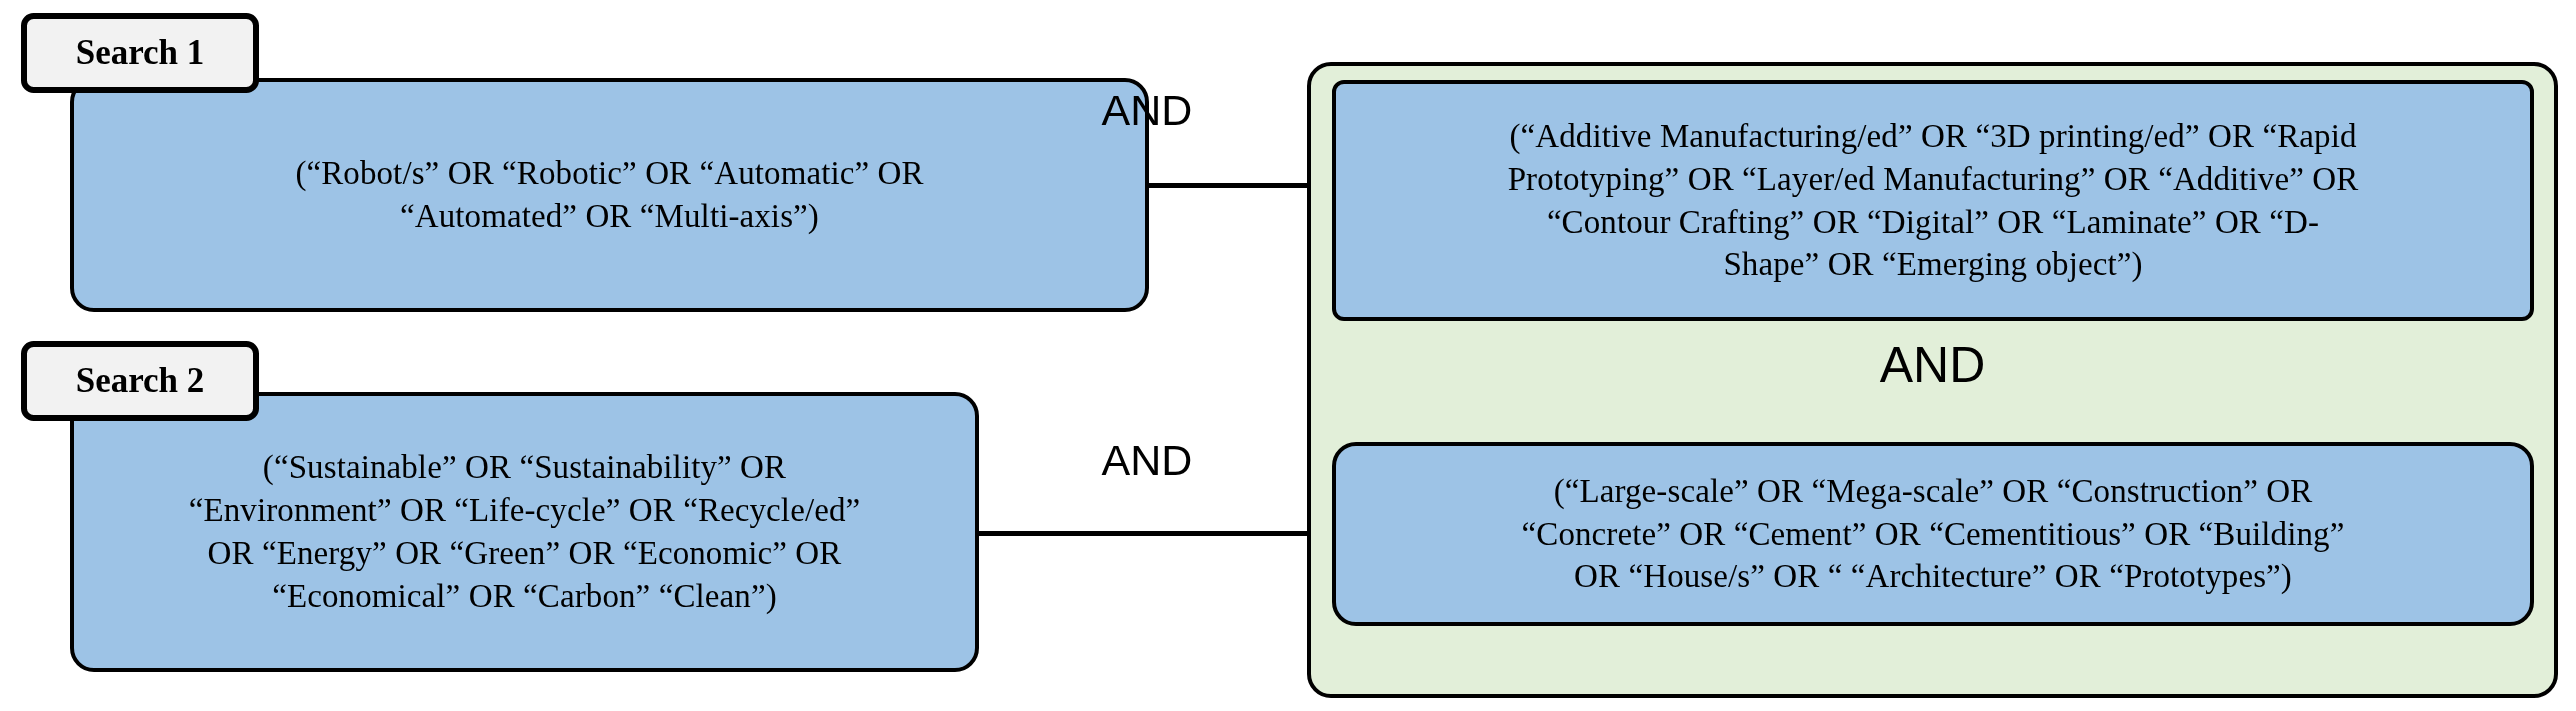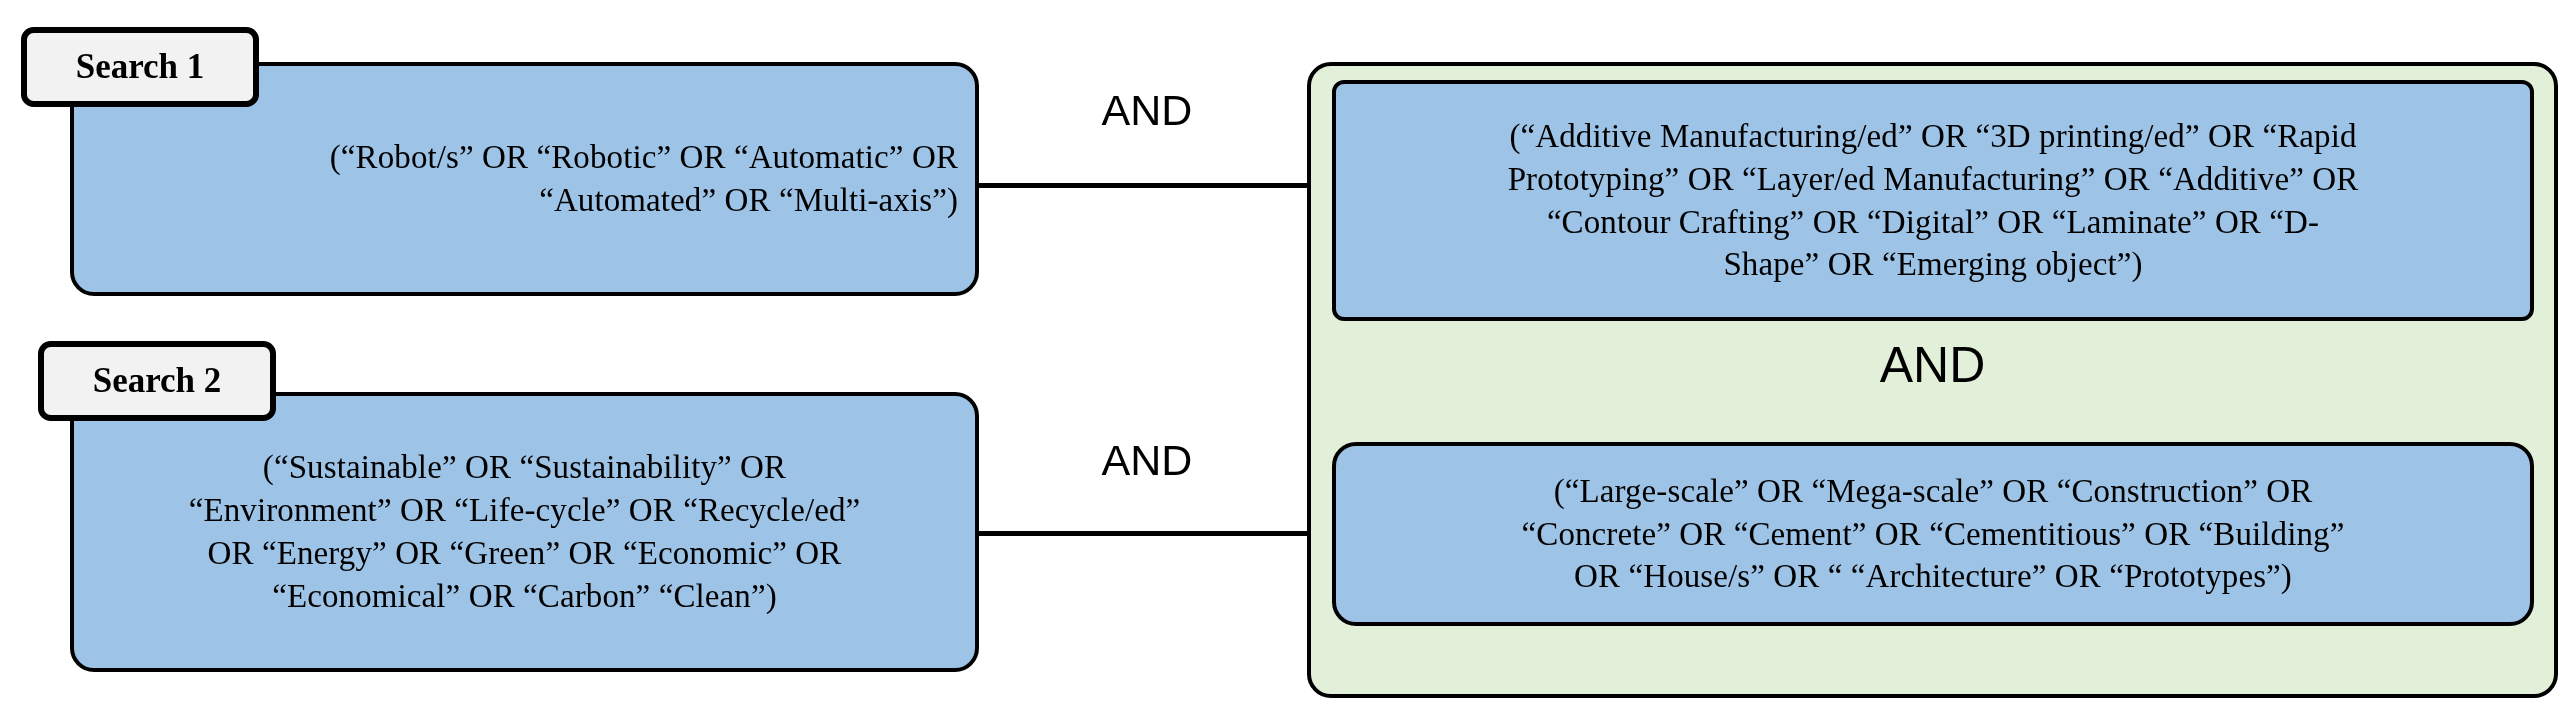--- a/index.html
+++ b/index.html
@@ -100,43 +100,43 @@
     position: absolute;
     background: #000000;
     z-index: 3;
   }
 </style>
 </head>
 <body>
 
 <div id="canvas">
 
-  <div class="query-box" style="left:70px; top:62px; width:909px; height:234px;text-align:right;">
+  <div class="query-box" style="left:70px; top:78px; width:1079px; height:234px;">
     <span class="query-text">(“Robot/s” OR “Robotic” OR “Automatic” OR
 “Automated” OR “Multi-axis”)</span>
   </div>
 
-  <div class="search-label" style="left:21px; top:27px; width:238px; height:80px;">
+  <div class="search-label" style="left:21px; top:13px; width:238px; height:80px;">
     <span>Search 1</span>
   </div>
 
   <div class="connector" style="left:977px; top:183px; width:330px; height:4.9px;"></div>
 
   <div class="and-op" style="left:1063px; top:89px; width:168px;">
     <span>AND</span>
   </div>
 
   <div class="query-box" style="left:70px; top:392px; width:909px; height:280px;">
     <span class="query-text">(“Sustainable” OR “Sustainability” OR
 “Environment” OR “Life-cycle” OR “Recycle/ed”
 OR “Energy” OR “Green” OR “Economic” OR
 “Economical” OR “Carbon” “Clean”)</span>
   </div>
 
-  <div class="search-label" style="left:21px; top:341px; width:238px; height:80px;margin-left:17px;">
+  <div class="search-label" style="left:21px; top:341px; width:238px; height:80px;">
     <span>Search 2</span>
   </div>
 
   <div class="connector" style="left:977px; top:531px; width:330px; height:4.9px;"></div>
 
   <div class="and-op" style="left:1063px; top:439px; width:168px;">
     <span>AND</span>
   </div>
 
   <div class="green-group" style="left:1307px; top:62px; width:1251px; height:636px;">

